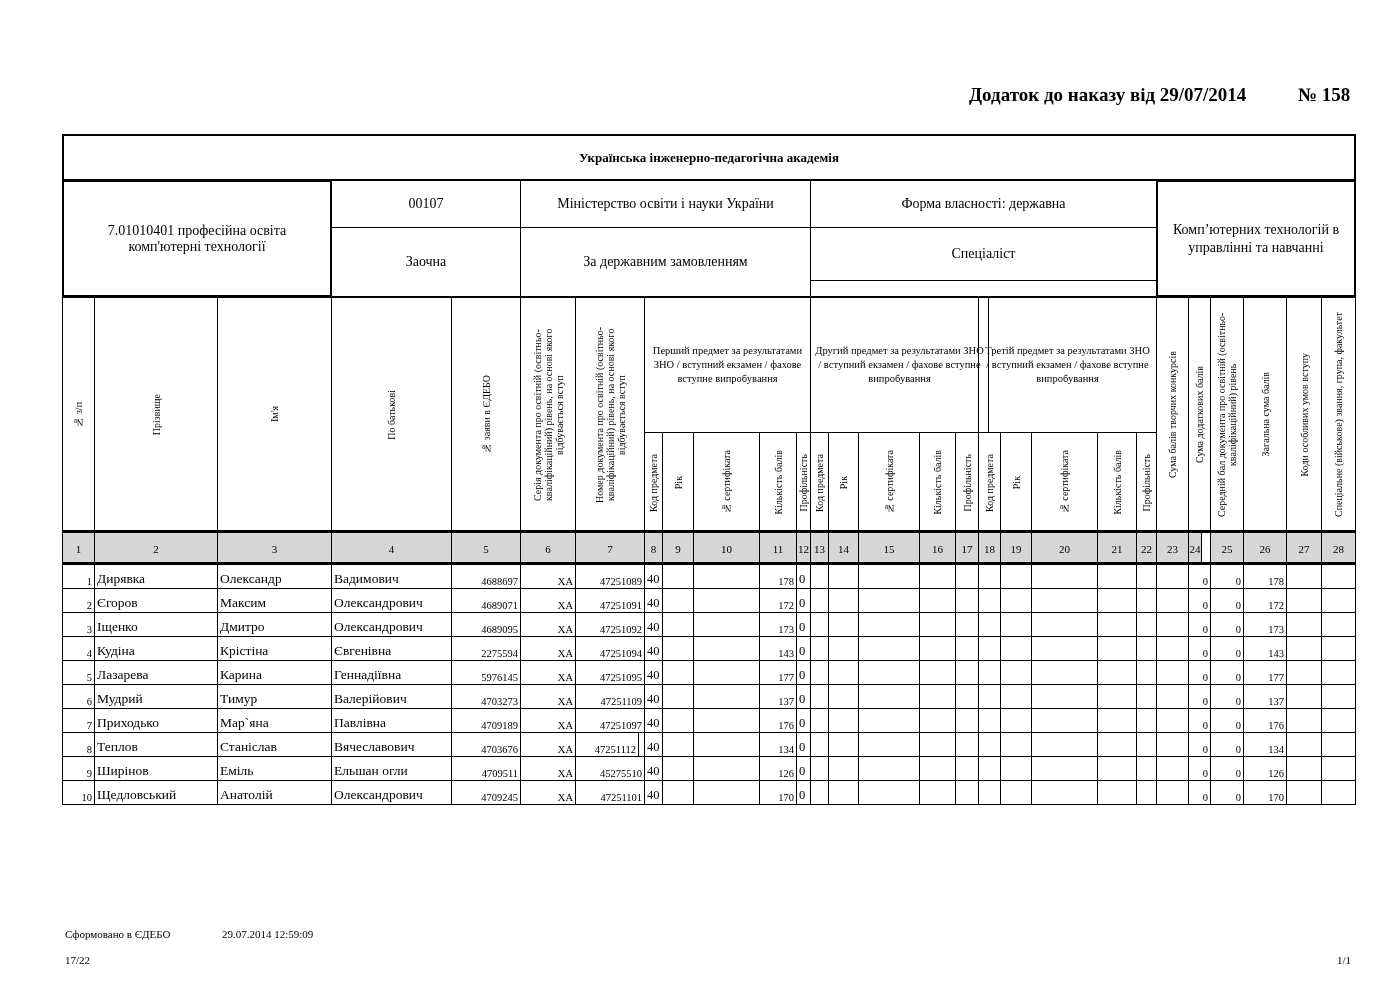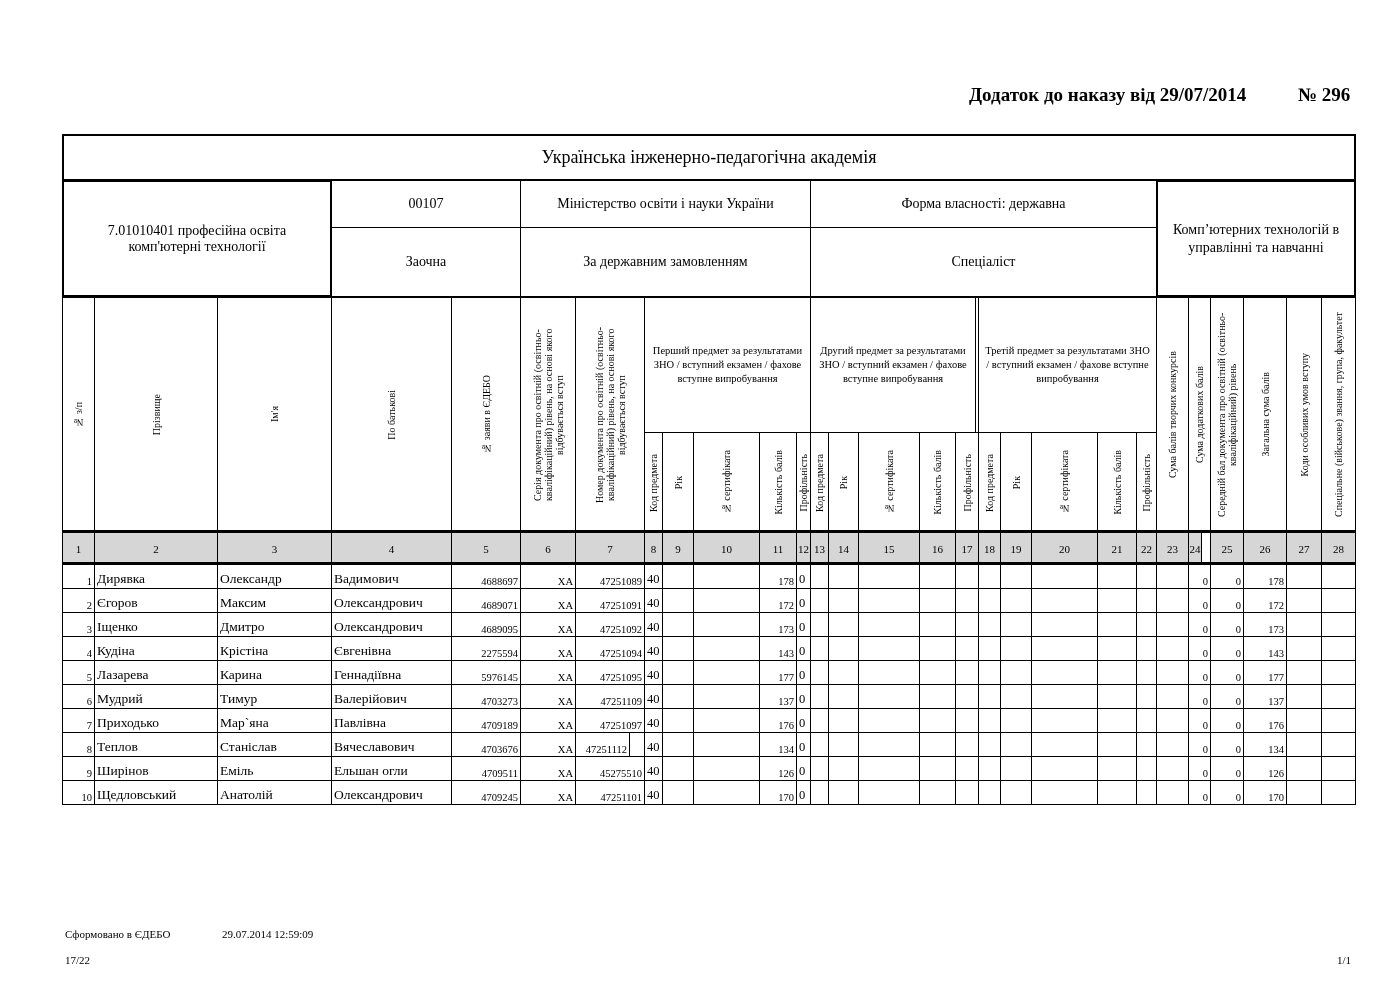--- a/index.html
+++ b/index.html
@@ -14,45 +14,45 @@
   .numrow .cell { background:#d6d6d6; font-size:11px; }
   .data .cell { font-size:12.5px; justify-content:flex-start; align-items:flex-end; padding:0 2px 1px 2px; }
   .data .cell.r { justify-content:flex-end; font-size:10.5px; }
   .data .cell.name { font-size:13.5px; }
   .footer { position:absolute; font-size:11px; white-space:nowrap; }
 </style>
 </head>
 <body>
 
 <div class="order-title">Додаток до наказу від 29/07/2014</div>
-<div class="order-num">№ 296</div>
+<div class="order-num">№ 158</div>
 
 <div id="sheet">
     <div class="cell thick" style="left: 62px; top: 134px; width: 1294px; height: 47px;">
-      <span style="font-size:18px;font-weight:normal;">Українська інженерно-педагогічна академія</span>
+      <span style="font-size:13px;font-weight:bold;">Українська інженерно-педагогічна академія</span>
     </div>
     <div class="cell thick" style="left: 62px; top: 180px; width: 270px; height: 117px;">
       <span style="font-size:14px;padding:0 20px;">7.01010401 професійна освіта комп'ютерні технології</span>
     </div>
     <div class="cell" style="left: 331px; top: 180px; width: 190px; height: 48px;">
       <span style="font-size:14px;">00107</span>
     </div>
     <div class="cell" style="left: 331px; top: 227px; width: 190px; height: 70px;">
       <span style="font-size:14px;">Заочна</span>
     </div>
     <div class="cell" style="left: 520px; top: 180px; width: 291px; height: 48px;">
       <span style="font-size:14px;">Міністерство освіти і науки України</span>
     </div>
     <div class="cell" style="left: 520px; top: 227px; width: 291px; height: 70px;">
       <span style="font-size:14px;">За державним замовленням</span>
     </div>
     <div class="cell" style="left: 810px; top: 180px; width: 347px; height: 48px;">
       <span style="font-size:14px;">Форма власності: державна</span>
     </div>
-    <div class="cell" style="left: 810px; top: 227px; width: 347px; height: 70px;">
+    <div class="cell" style="left: 810px; top: 227px; width: 347px; height: 54px;">
       <span style="font-size:14px;">Спеціаліст</span>
     </div>
     <div class="cell thick" style="left: 1156px; top: 180px; width: 200px; height: 117px;">
       <span style="font-size:14px;line-height:18px;">Комп’ютерних технологій в управлінні та навчанні</span>
     </div>
     <div class="cell" style="left: 62px; top: 296px; width: 33px; height: 237px;">
       <span class="vt" style="max-height:220px;">№ з/п</span>
     </div>
     <div class="cell" style="left: 94px; top: 296px; width: 124px; height: 237px;">
       <span class="vt" style="max-height:220px;">Прізвище</span>
@@ -83,21 +83,21 @@
     </div>
     <div class="cell" style="left: 693px; top: 432px; width: 67px; height: 101px;">
       <span class="vt">№ сертифіката</span>
     </div>
     <div class="cell" style="left: 759px; top: 432px; width: 38px; height: 101px;">
       <span class="vt">Кількість балів</span>
     </div>
     <div class="cell" style="left: 796px; top: 432px; width: 15px; height: 101px;">
       <span class="vt">Профільність</span>
     </div>
-    <div class="cell" style="left: 810px; top: 296px; width: 166px; height: 137px;">
+    <div class="cell" style="left: 810px; top: 296px; width: 179px; height: 137px;">
       <span class="grp" style="padding:0 4px;">Другий предмет за результатами ЗНО / вступний екзамен / фахове вступне випробування</span>
     </div>
     <div class="cell" style="left: 810px; top: 432px; width: 19px; height: 101px;">
       <span class="vt">Код предмета</span>
     </div>
     <div class="cell" style="left: 828px; top: 432px; width: 31px; height: 101px;">
       <span class="vt">Рік</span>
     </div>
     <div class="cell" style="left: 858px; top: 432px; width: 62px; height: 101px;">
       <span class="vt">№ сертифіката</span>
@@ -620,21 +620,21 @@
       </div>
       <div class="cell name" style="left: 331px; top: 732px; width: 121px; height: 25px;">
         <span>Вячеславович</span>
       </div>
       <div class="cell r" style="left: 451px; top: 732px; width: 70px; height: 25px;">
         <span>4703676</span>
       </div>
       <div class="cell r" style="left: 520px; top: 732px; width: 56px; height: 25px;">
         <span>ХА</span>
       </div>
-      <div class="cell r" style="left: 575px; top: 732px; width: 55px; height: 25px;">
+      <div class="cell r" style="left: 575px; top: 732px; width: 64px; height: 25px;">
         <span>47251112</span>
       </div>
       <div class="cell" style="left: 644px; top: 732px; width: 19px; height: 25px;">
         <span>40</span>
       </div>
       <div class="cell" style="left: 662px; top: 732px; width: 32px; height: 25px;"></div>
       <div class="cell" style="left: 693px; top: 732px; width: 67px; height: 25px;"></div>
       <div class="cell r" style="left: 759px; top: 732px; width: 38px; height: 25px;">
         <span>134</span>
       </div>

